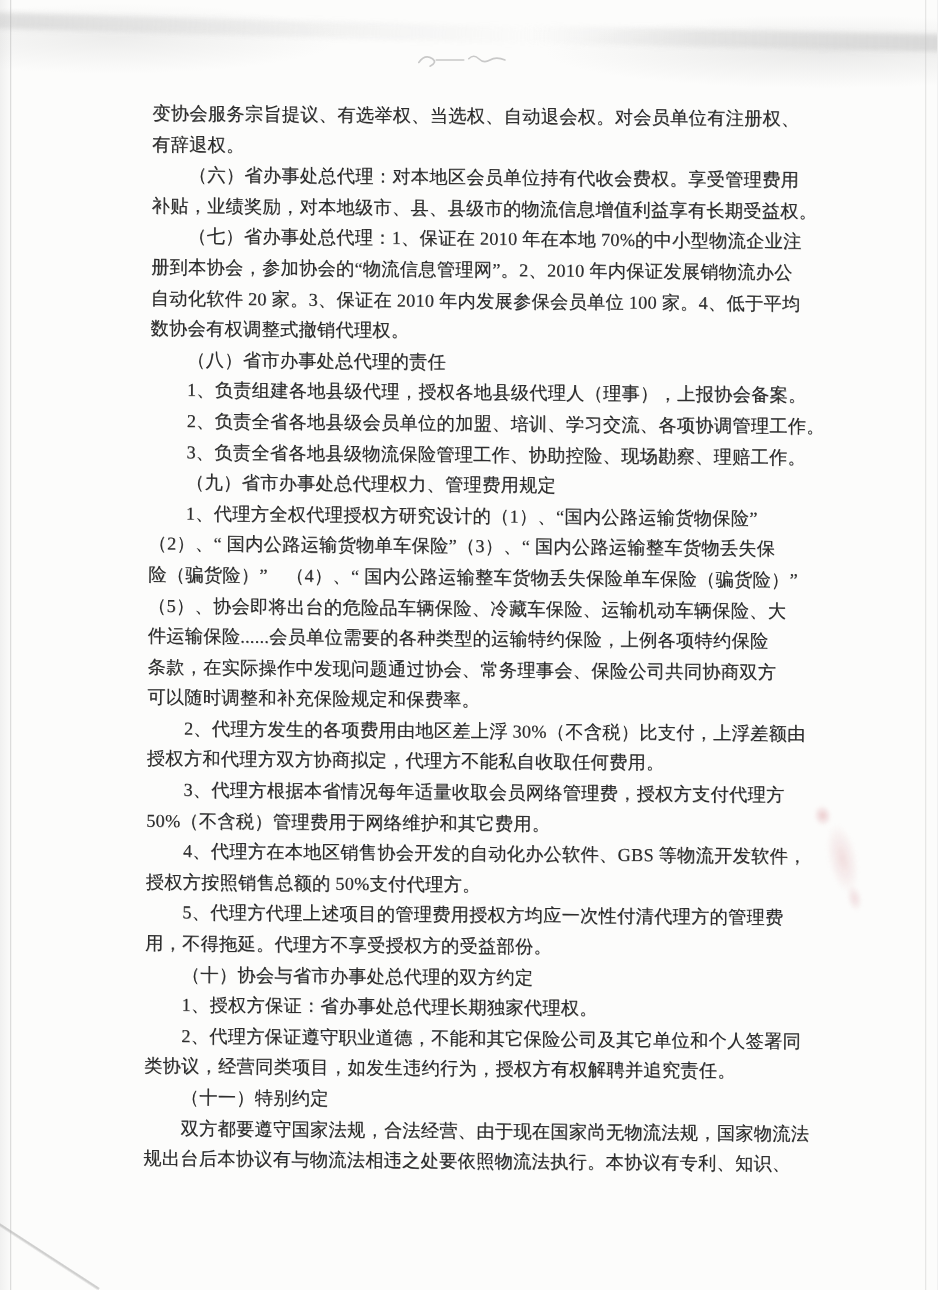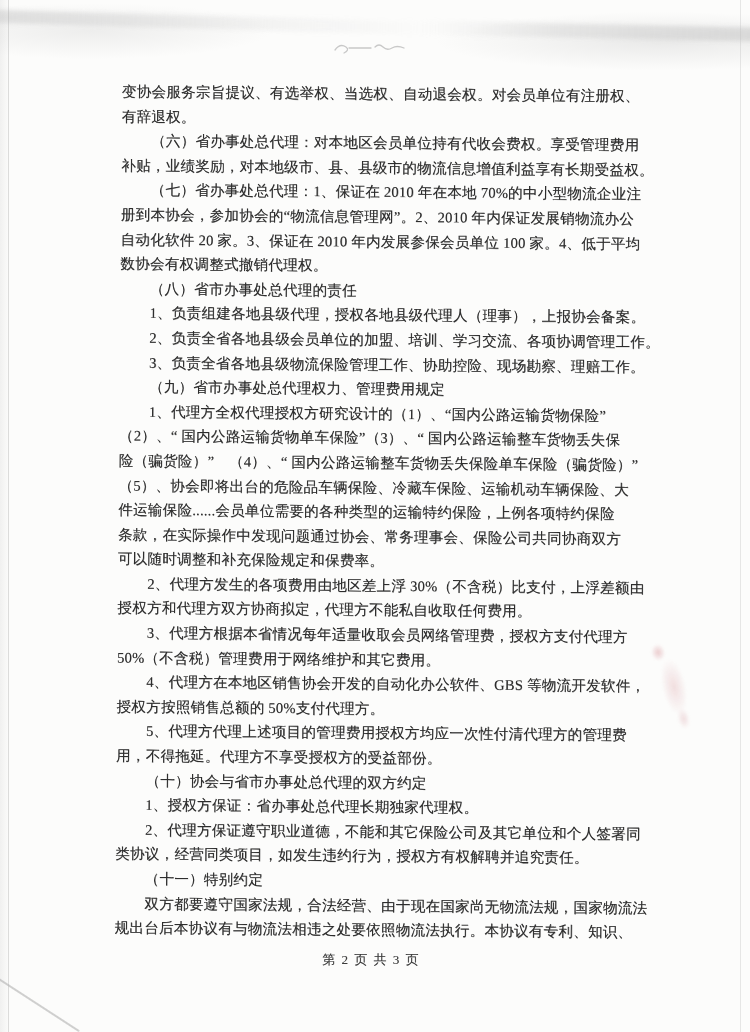--- a/index.html
+++ b/index.html
@@ -104,15 +104,14 @@
     <p class="ln">用，不得拖延。代理方不享受授权方的受益部份。</p>
     <p class="ln">　　（十）协会与省市办事处总代理的双方约定</p>
     <p class="ln">　　1、授权方保证：省办事处总代理长期独家代理权。</p>
     <p class="ln">　　2、代理方保证遵守职业道德，不能和其它保险公司及其它单位和个人签署同</p>
     <p class="ln">类协议，经营同类项目，如发生违约行为，授权方有权解聘并追究责任。</p>
     <p class="ln">　　（十一）特别约定</p>
     <p class="ln">　　双方都要遵守国家法规，合法经营、由于现在国家尚无物流法规，国家物流法</p>
     <p class="ln">规出台后本协议有与物流法相违之处要依照物流法执行。本协议有专利、知识、</p>
   </div>
 
-  <div class="footer">第 2 页 共 3 页</div>
 
 </div>
 
 </body></html>

